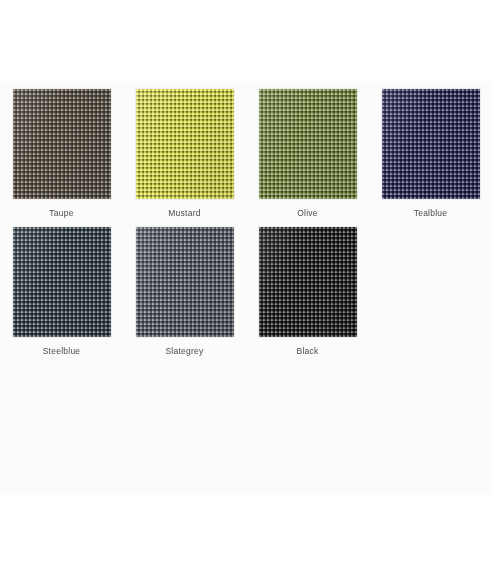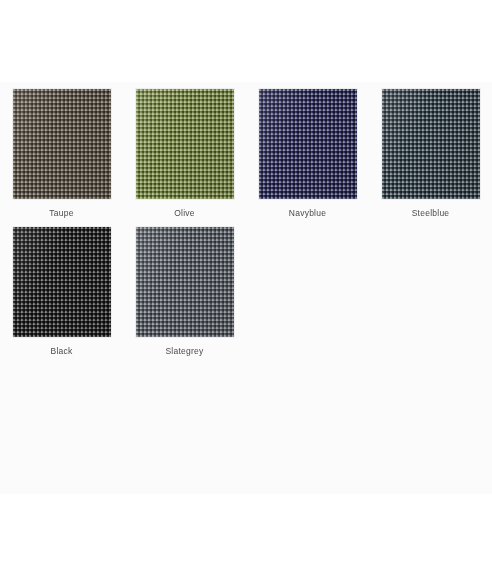--- a/index.html
+++ b/index.html
@@ -183,63 +183,72 @@
         <div class="swatch-cell">
           <div class="swatch-tile" style="background-color: rgb(92, 83, 69);">
             <div class="weave-warp"></div>
             <div class="weave-weft"></div>
             <div class="weave-dots"></div>
             <div class="weave-shade"></div>
           </div>
           <div class="swatch-label">Taupe</div>
         </div>
         <div class="swatch-cell">
+          <div class="swatch-tile" style="background-color: rgb(228, 232, 74);">
+            <div class="weave-warp"></div>
+            <div class="weave-weft"></div>
+            <div class="weave-dots"></div>
+            <div class="weave-shade"></div>
+          </div>
+          <div class="swatch-label">Mustard</div>
+        </div>
+        <div class="swatch-cell">
           <div class="swatch-tile" style="background-color: rgb(125, 145, 66);">
             <div class="weave-warp"></div>
             <div class="weave-weft"></div>
             <div class="weave-dots"></div>
             <div class="weave-shade"></div>
           </div>
           <div class="swatch-label">Olive</div>
         </div>
         <div class="swatch-cell">
           <div class="swatch-tile deep" style="background-color: rgb(42, 42, 94);">
             <div class="weave-warp"></div>
             <div class="weave-weft"></div>
             <div class="weave-dots"></div>
             <div class="weave-shade"></div>
           </div>
-          <div class="swatch-label">Navyblue</div>
+          <div class="swatch-label">Tealblue</div>
         </div>
         <div class="swatch-cell">
           <div class="swatch-tile deep" style="background-color: rgb(54, 69, 79);">
             <div class="weave-warp"></div>
             <div class="weave-weft"></div>
             <div class="weave-dots"></div>
             <div class="weave-shade"></div>
           </div>
           <div class="swatch-label">Steelblue</div>
         </div>
         <div class="swatch-cell">
+          <div class="swatch-tile" style="background-color: rgb(89, 95, 104);">
+            <div class="weave-warp"></div>
+            <div class="weave-weft"></div>
+            <div class="weave-dots"></div>
+            <div class="weave-shade"></div>
+          </div>
+          <div class="swatch-label">Slategrey</div>
+        </div>
+        <div class="swatch-cell">
           <div class="swatch-tile deep" style="background-color: rgb(26, 26, 26);">
             <div class="weave-warp"></div>
             <div class="weave-weft"></div>
             <div class="weave-dots"></div>
             <div class="weave-shade"></div>
           </div>
           <div class="swatch-label">Black</div>
-        </div>
-        <div class="swatch-cell">
-          <div class="swatch-tile" style="background-color: rgb(89, 95, 104);">
-            <div class="weave-warp"></div>
-            <div class="weave-weft"></div>
-            <div class="weave-dots"></div>
-            <div class="weave-shade"></div>
-          </div>
-          <div class="swatch-label">Slategrey</div>
         </div>
         <div class="swatch-cell is-empty">
           <div class="swatch-tile"></div>
           <div class="swatch-label"></div>
         </div>
         <div class="swatch-cell is-empty">
           <div class="swatch-tile"></div>
           <div class="swatch-label"></div>
         </div>
       </div>

